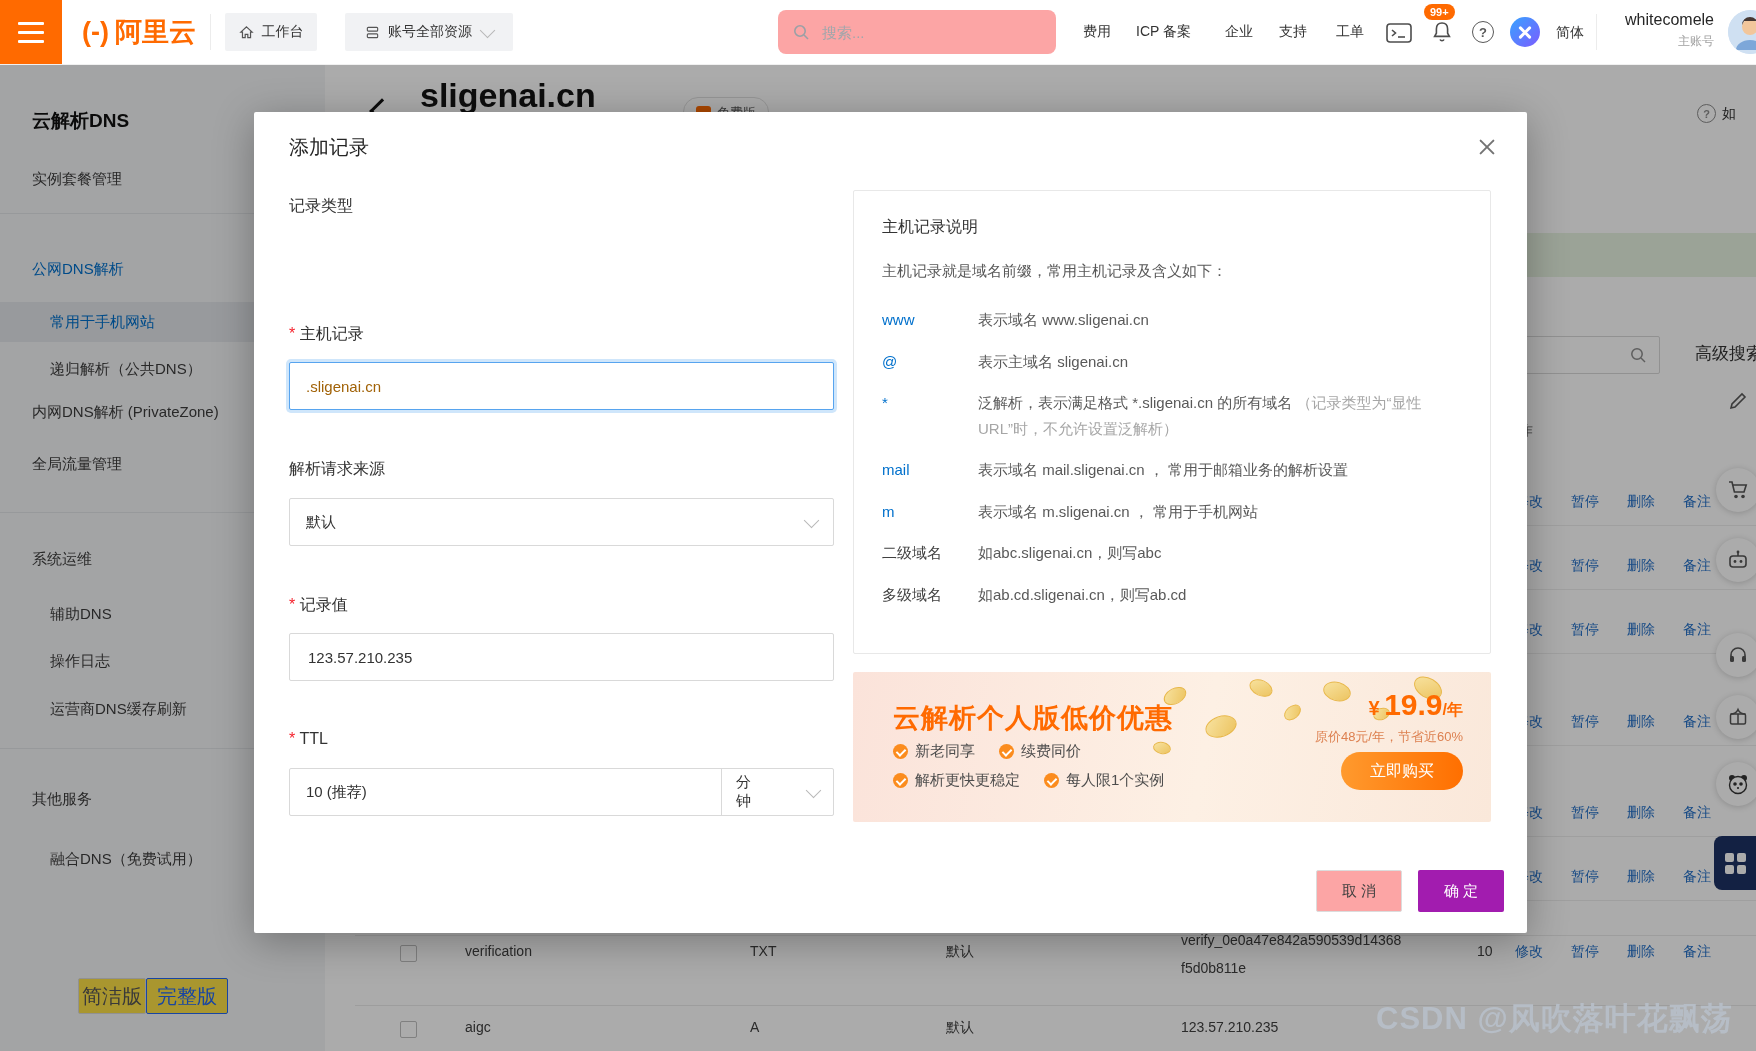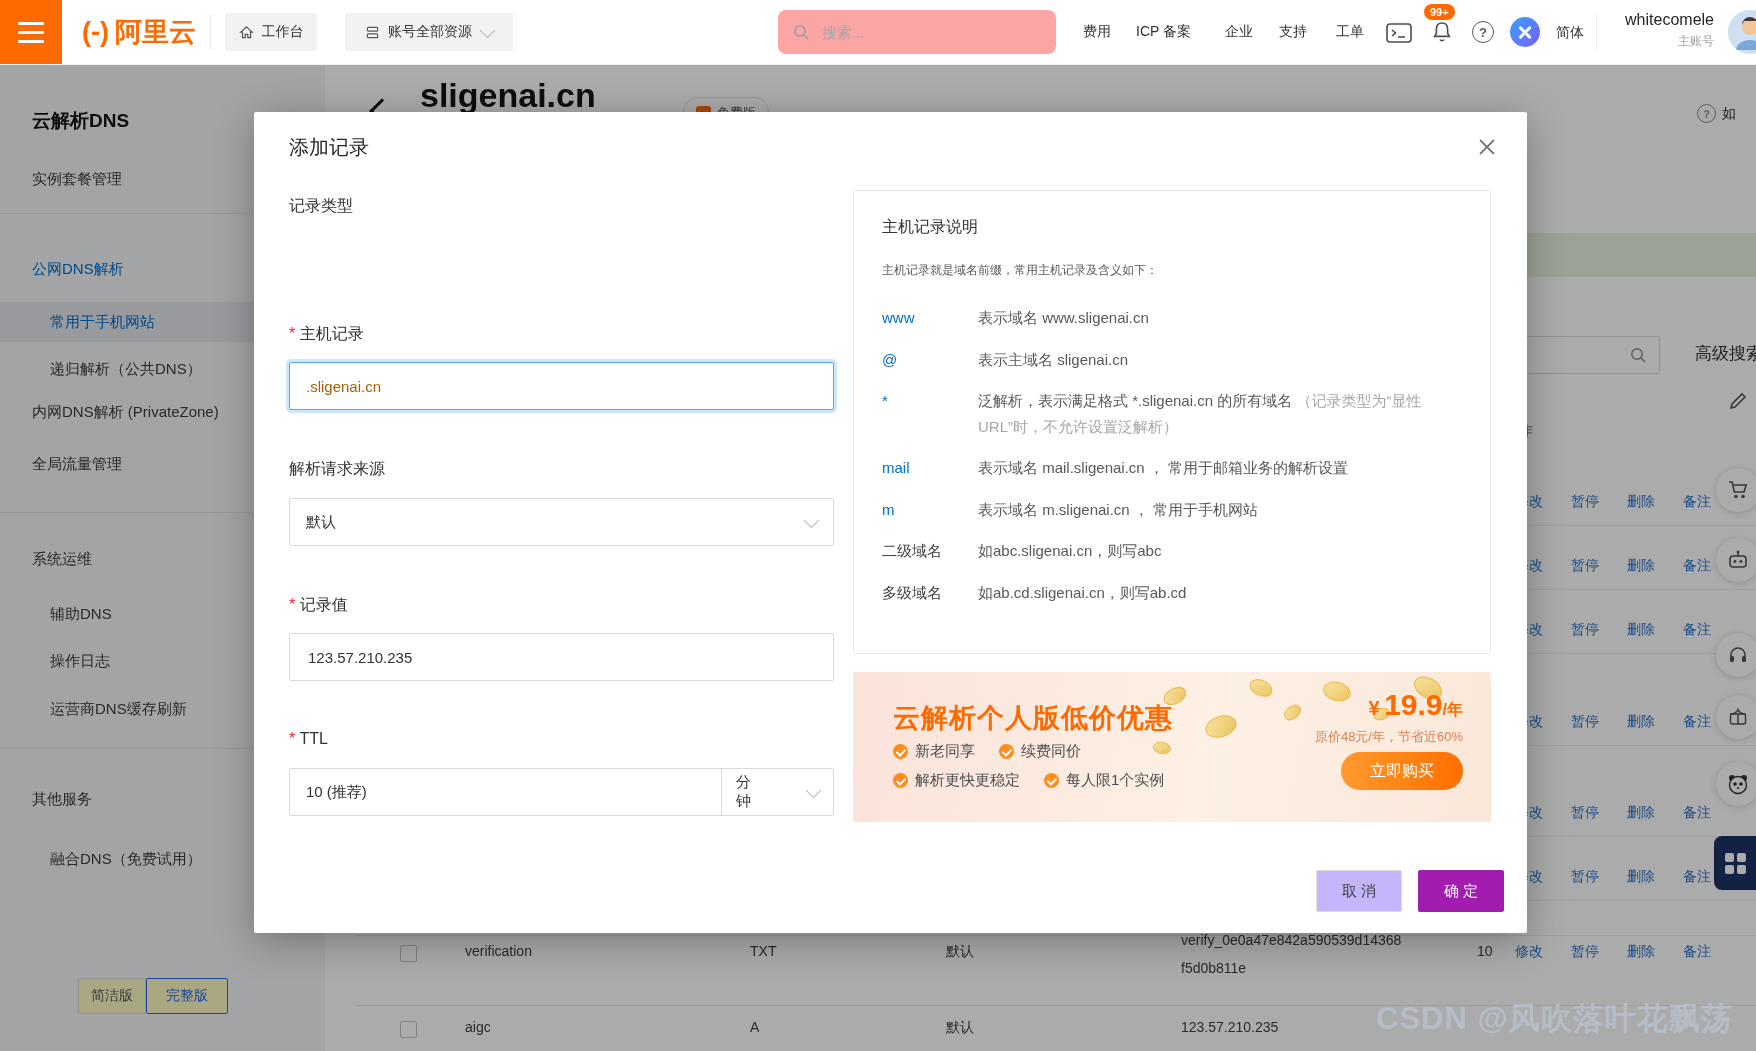--- a/index.html
+++ b/index.html
@@ -40,22 +40,22 @@
           overflow:hidden;background:#cfe0f2;cursor:pointer;}
   
   .sidebar{position:absolute;left:0;top:64px;width:325px;height:987px;background:#f4f5f7;
            border-right:1px solid #e8e8e8;z-index:1;}
   .sb-title{position:absolute;left:32px;top:44px;font-size:19px;font-weight:bold;color:#111;}
   .sb-item{position:absolute;font-size:15px;color:#3d3d3d;cursor:pointer;white-space:nowrap;}
   .sb-div{position:absolute;left:0;width:325px;height:1px;background:#e2e4e7;}
   .sb-sel{position:absolute;left:0;width:325px;height:40px;background:#e3e6ea;}
   .sb-sel span{position:absolute;left:50px;top:11px;font-size:15px;color:#0070cc;}
   .blue{color:#0070cc !important;}
-  .sb-foot{position:absolute;top:914px;height:34px;border-radius:2px;background:#fef9c3;
-           display:flex;align-items:center;justify-content:center;font-size:14px;cursor:pointer;}
+  .sb-foot{position:absolute;top:914px;height:34px;border-radius:2px;background:#fde047;
+           display:flex;align-items:center;justify-content:center;font-size:20px;cursor:pointer;}
   
   .main{position:absolute;left:325px;top:64px;width:1431px;height:987px;background:#fff;
         overflow:hidden;z-index:1;}
   .backchev{position:absolute;left:48px;top:38px;width:15px;height:15px;border-left:3px solid #111;
             border-bottom:3px solid #111;transform:rotate(45deg);cursor:pointer;}
   .pg-title{position:absolute;left:95px;top:12px;font-size:34px;font-weight:bold;color:#141414;}
   .plan-badge{position:absolute;left:358px;top:33px;height:30px;border:1px solid #e0e0e0;border-radius:15px;
               display:flex;align-items:center;gap:6px;padding:0 12px;font-size:13px;color:#555;background:#fff;}
   .plan-badge .pb-ico{width:15px;height:15px;border-radius:3px;background:#ff6a00;}
   .helpmini{position:absolute;left:1372px;top:40px;display:flex;align-items:center;gap:6px;font-size:14px;color:#333;}
@@ -93,21 +93,21 @@
   .chevD{width:10px;height:10px;border-right:1.6px solid #b8b8b8;border-bottom:1.6px solid #b8b8b8;
          transform:rotate(45deg);margin-left:auto;margin-top:-4px;flex:none;}
   .ttlwrap{position:absolute;left:35px;width:545px;height:48px;border:1px solid #d9d9d9;border-radius:2px;
            display:flex;box-sizing:border-box;}
   .ttlmain{flex:1;display:flex;align-items:center;padding:0 16px;font-size:15px;color:#333;}
   .ttlunit{width:112px;border-left:1px solid #d9d9d9;display:flex;align-items:center;padding:0 14px;
            font-size:15px;color:#333;box-sizing:border-box;cursor:pointer;gap:44px;}
   .infobox{position:absolute;left:599px;top:78px;width:638px;height:464px;border:1px solid #e8e8e8;
            border-radius:2px;box-sizing:border-box;padding:26px 28px;}
   .ib-h{font-size:16px;color:#333;margin-bottom:24px;}
-  .ib-intro{font-size:12px;color:#595959;margin-bottom:26px;}
+  .ib-intro{font-size:15px;color:#595959;margin-bottom:26px;}
   .ib-row{display:flex;margin-bottom:16px;font-size:15px;line-height:1.7;}
   .ib-term{width:96px;flex:none;color:#0070cc;}
   .ib-term.dark{color:#404040;}
   .ib-desc{color:#595959;}
   .gray{color:#a6a6a6;}
   .promo{position:absolute;left:599px;top:560px;width:638px;height:150px;border-radius:2px;overflow:hidden;
          background:linear-gradient(100deg,#fbe3da 0%,#fdf0e4 55%,#fae8da 100%);}
   .promo-title{position:absolute;left:40px;top:28px;font-size:27px;font-weight:bold;color:#ff6a00;letter-spacing:1px;}
   .feat{position:absolute;display:flex;gap:24px;}
   .feat .fi{display:flex;align-items:center;gap:7px;font-size:15px;color:#4d4d4d;}
@@ -119,21 +119,21 @@
   .price .num{font-size:30px;}
   .price .unit{font-size:16px;}
   .origprice{position:absolute;right:28px;top:56px;font-size:13px;color:#dd8050;white-space:nowrap;}
   .cta{position:absolute;right:28px;top:80px;width:122px;height:38px;border-radius:19px;
        background:linear-gradient(90deg,#ff9a2e,#ff6f00);color:#fff;font-size:16px;
        display:flex;align-items:center;justify-content:center;cursor:pointer;}
   .coin{position:absolute;width:22px;height:14px;border-radius:50%;
         background:linear-gradient(135deg,#f8e3a1,#ecc35f);border:1px solid #e8b84b;}
   .btn{position:absolute;width:86px;height:42px;border-radius:2px;display:flex;align-items:center;
        justify-content:center;font-size:15px;cursor:pointer;box-sizing:border-box;}
-  .btn-cancel{left:1062px;top:758px;background:#c4b5fd;border:1px solid #dcdcdc;color:#404040;}
+  .btn-cancel{left:1062px;top:758px;background:#fca5a5;border:1px solid #dcdcdc;color:#404040;}
   .btn-ok{left:1164px;top:758px;background:#a21caf;color:#fff;}
   
   .fcircle{position:absolute;left:1716px;width:44px;height:44px;border-radius:50%;background:#fff;
            box-shadow:0 1px 6px rgba(0,0,0,.18);z-index:5;display:flex;align-items:center;
            justify-content:center;cursor:pointer;}
   .fnavy{position:absolute;left:1714px;top:836px;width:42px;height:54px;border-radius:8px 0 0 8px;
          background:#1d3264;z-index:5;display:flex;align-items:center;justify-content:center;cursor:pointer;}
   .gridico{display:grid;grid-template-columns:9px 9px;grid-template-rows:9px 9px;gap:3px;}
   .gridico b{background:#fff;border-radius:2px;}
   .watermark{position:absolute;left:1376px;top:998px;font-size:31px;font-weight:bold;color:#b6bdc6;

